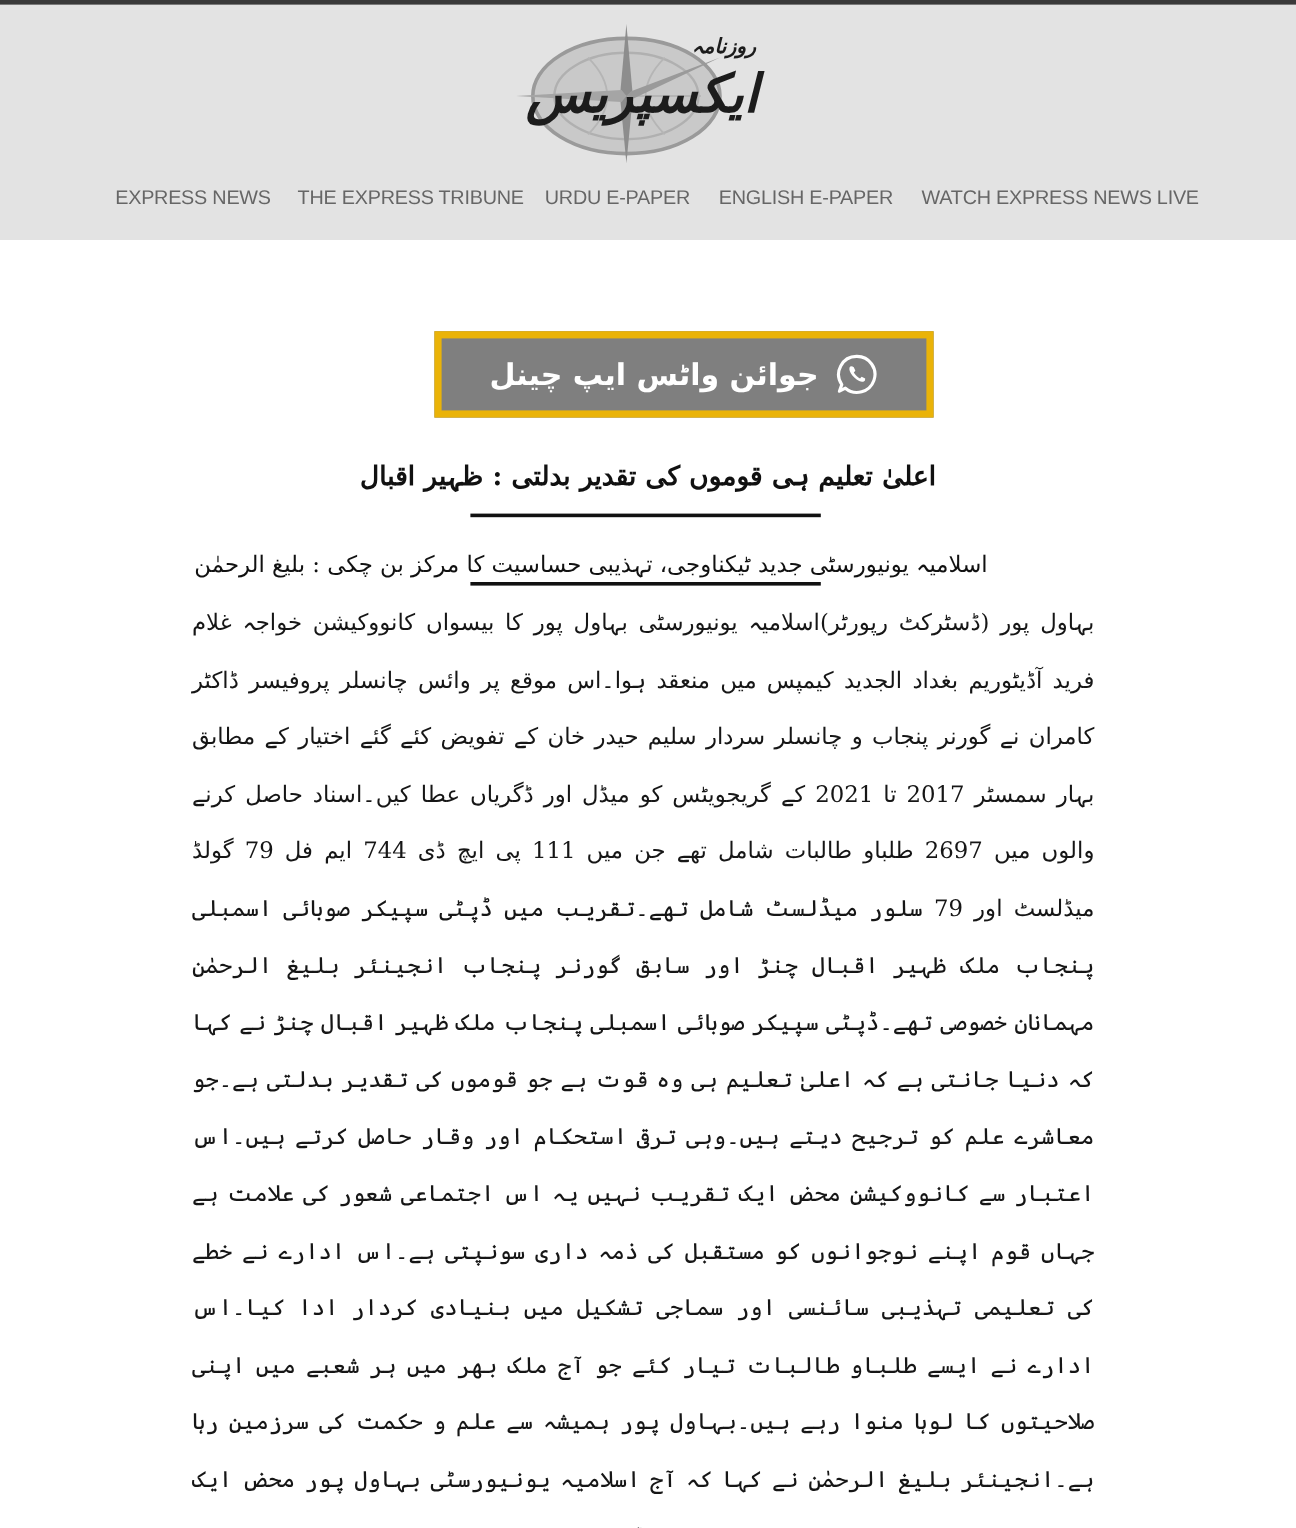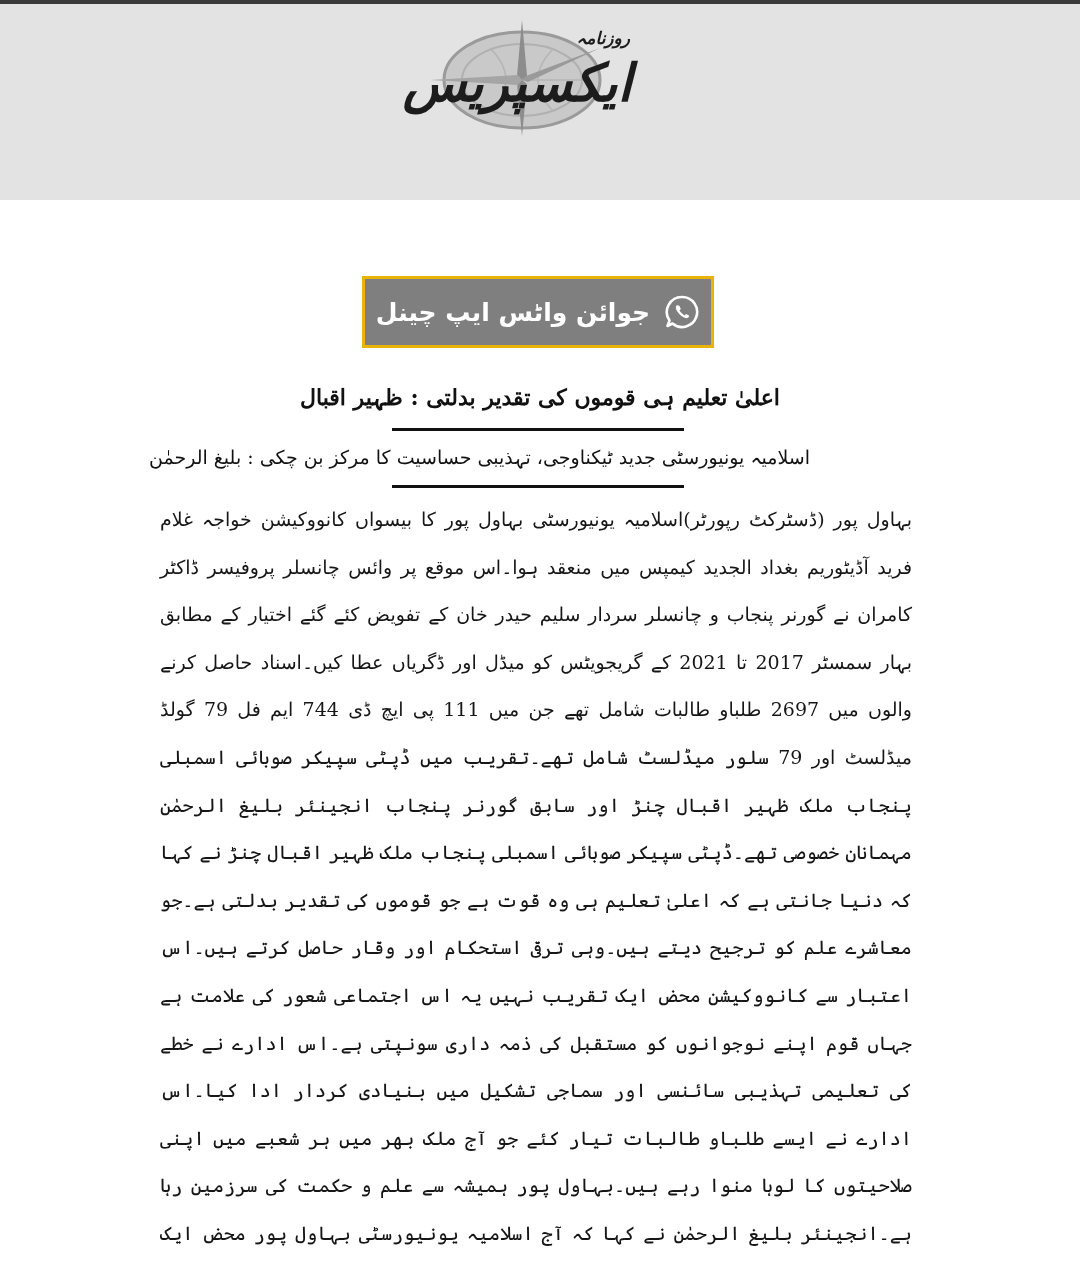--- a/index.html
+++ b/index.html
@@ -14,40 +14,40 @@
     position: absolute; left: 0; top: 4px; width: 1080px; height: 196px;
     background: #e3e3e3;
   }
   .logo {
     position: absolute; left: 430px; top: 14px; width: 220px; height: 120px; font-style: italic;
   }
   .logo svg { width: 220px; height: 120px; display: block; }
   .logo-text {
     position: absolute; right: 18px; top: 34px;
     font-family: "DejaVu Serif", serif; font-weight: bold;
-    font-size: 52px; color: #1c1c1c; direction: rtl; white-space: nowrap;
+    font-size: 44px; color: #1c1c1c; direction: rtl; white-space: nowrap;
     letter-spacing: -1px;
   }
   .logo-sub {
     position: absolute; right: 20px; top: 10px;
     font-family: "DejaVu Serif", serif; font-weight: bold;
     font-size: 17px; color: #1c1c1c; direction: rtl; white-space: nowrap;
   }
   .nav {
     position: absolute; left: 0; top: 152px; width: 1080px; height: 30px;
   }
   .nav a {
     position: absolute; top: 0;
     font-family: "Liberation Sans", sans-serif;
     font-size: 16.5px; color: #666666; text-decoration: none;
     letter-spacing: -0.2px; white-space: nowrap;
   }
   .wa-btn {
-    position: absolute; left: 362px; top: 276px; width: 352px; height: 72px;
-    background: #7f7f7f; border: 3px solid #eab308; box-sizing: border-box;
+    position: absolute; left: 362px; top: 276px; width: 416px; height: 72px;
+    background: #7f7f7f; border: 6px solid #eab308; box-sizing: border-box;
     display: flex; align-items: center; justify-content: center; gap: 14px;
     flex-direction: row-reverse; cursor: pointer;
   }
   .wa-label {
     font-family: "DejaVu Sans", sans-serif; font-weight: bold;
     font-size: 25px; color: #ffffff; direction: rtl;
   }
   .wa-icon { width: 36px; height: 36px; }
   .headline {
     position: absolute; left: 270px; width: 540px; text-align: center;
@@ -85,30 +85,37 @@
       <path d="M124 30 Q92 62 124 94" fill="none" stroke="#b5b5b5" stroke-width="1.5"></path>
       <polygon points="92,2 97,58 92,62 87,58" fill="#8d8d8d"></polygon>
       <polygon points="92,118 97,66 92,62 87,66" fill="#8d8d8d"></polygon>
       <polygon points="0,62 88,57 92,62 88,67" fill="#a5a5a5"></polygon>
       <polygon points="170,30 96,58 92,62 98,64" fill="#9a9a9a"></polygon>
     </svg>
     <span class="logo-sub">روزنامہ</span>
     <span class="logo-text">ایکسپریس</span>
   </div>
 
+  <nav class="nav">
+    <a style="left:96px">EXPRESS NEWS</a>
+    <a style="left:248px">THE EXPRESS TRIBUNE</a>
+    <a style="left:454px">URDU E-PAPER</a>
+    <a style="left:599px">ENGLISH E-PAPER</a>
+    <a style="left:768px">WATCH EXPRESS NEWS LIVE</a>
+  </nav>
 </header>
 
 <div class="wa-btn">
   <svg class="wa-icon" viewBox="0 0 36 36">
     <path d="M18 3 A15 15 0 1 1 8.5 29.5 L3.5 32 L5.5 26.5 A15 15 0 0 1 18 3 Z" fill="none" stroke="#ffffff" stroke-width="2.6" stroke-linejoin="round"></path>
     <path d="M12.5 11.5 C11.5 12.5 11.5 14.5 13 17 C14.5 19.5 17 22 20 23.5 C22.5 24.7 24 24 24.8 23 L25 21.5 L22 20 L20.7 21.4 C19 20.6 16.6 18.4 15.5 16.5 L16.8 15 L15.5 12 L14 11.3 Z" fill="#ffffff"></path>
   </svg>
   <span class="wa-label">جوائن واٹس ایپ چینل</span>
 </div>
 
 <h1 class="headline h1" style="margin:0;font-weight:bold;">اعلیٰ تعلیم ہی قوموں کی تقدیر بدلتی : ظہیر اقبال</h1>
 <div class="rule r1"></div>
-<h2 class="headline h2" style="margin:0;font-weight:normal;">اسلامیہ یونیورسٹی جدید ٹیکناوجی، تہذیبی حساسیت کا مرکز بن چکی : بلیغ الرحمٰن</h2>
+<h2 class="headline h2" style="margin:13px;font-weight:normal;">اسلامیہ یونیورسٹی جدید ٹیکناوجی، تہذیبی حساسیت کا مرکز بن چکی : بلیغ الرحمٰن</h2>
 <div class="rule r2"></div>
 
 <div class="article">
   <p>بہاول پور (ڈسٹرکٹ رپورٹر)اسلامیہ یونیورسٹی بہاول پور کا بیسواں کانووکیشن خواجہ غلام فرید آڈیٹوریم بغداد الجدید کیمپس میں منعقد ہوا۔اس موقع پر وائس چانسلر پروفیسر ڈاکٹر کامران نے گورنر پنجاب و چانسلر سردار سلیم حیدر خان کے تفویض کئے گئے اختیار کے مطابق بہار سمسٹر 2017 تا 2021 کے گریجویٹس کو میڈل اور ڈگریاں عطا کیں۔اسناد حاصل کرنے والوں میں 2697 طلباو طالبات شامل تھے جن میں 111 پی ایچ ڈی 744 ایم فل 79 گولڈ میڈلسٹ اور 79 سلور میڈلسٹ شامل تھے۔تقریب میں ڈپٹی سپیکر صوبائی اسمبلی پنجاب ملک ظہیر اقبال چنڑ اور سابق گورنر پنجاب انجینئر بلیغ الرحمٰن مہمانان خصوصی تھے۔ڈپٹی سپیکر صوبائی اسمبلی پنجاب ملک ظہیر اقبال چنڑ نے کہا کہ دنیا جانتی ہے کہ اعلیٰ تعلیم ہی وہ قوت ہے جو قوموں کی تقدیر بدلتی ہے۔جو معاشرے علم کو ترجیح دیتے ہیں۔وہی ترقی استحکام اور وقار حاصل کرتے ہیں۔اس اعتبار سے کانووکیشن محض ایک تقریب نہیں یہ اس اجتماعی شعور کی علامت ہے جہاں قوم اپنے نوجوانوں کو مستقبل کی ذمہ داری سونپتی ہے۔اس ادارے نے خطے کی تعلیمی تہذیبی سائنسی اور سماجی تشکیل میں بنیادی کردار ادا کیا۔اس ادارے نے ایسے طلباو طالبات تیار کئے جو آج ملک بھر میں ہر شعبے میں اپنی صلاحیتوں کا لوہا منوا رہے ہیں۔بہاول پور ہمیشہ سے علم و حکمت کی سرزمین رہا ہے۔انجینئر بلیغ الرحمٰن نے کہا کہ آج اسلامیہ یونیورسٹی بہاول پور محض ایک تدریسی ادارہ نہیں بلکہ تحقیق جدت ٹیکنالوجی تہذیبی حساسیت اور سماجی خدمت کا ایک ہم آہنگ مرکز بن چکی۔یونیورسٹی نے حالیہ عرصے میں تعلیمی معیار اور تحقیق کے میدان میں نمایاں ترقی کی۔قومی اور بین الاقوامی رینکنگ میں اسلامیہ یونیورسٹی بہاول پور کا مقام مسلسل بہتر ہو رہا ہے۔اسلامیہ یونیورسٹی بہاول پور تدریسی و تحقیقی معیار میں اضافے کیلئے کوشاں ہے اور تحقیقی پروڈکٹس کو صنعتی استعمال کے لئے پیش کر رہی ہے۔</p>
 </div>
 
 </body></html>

